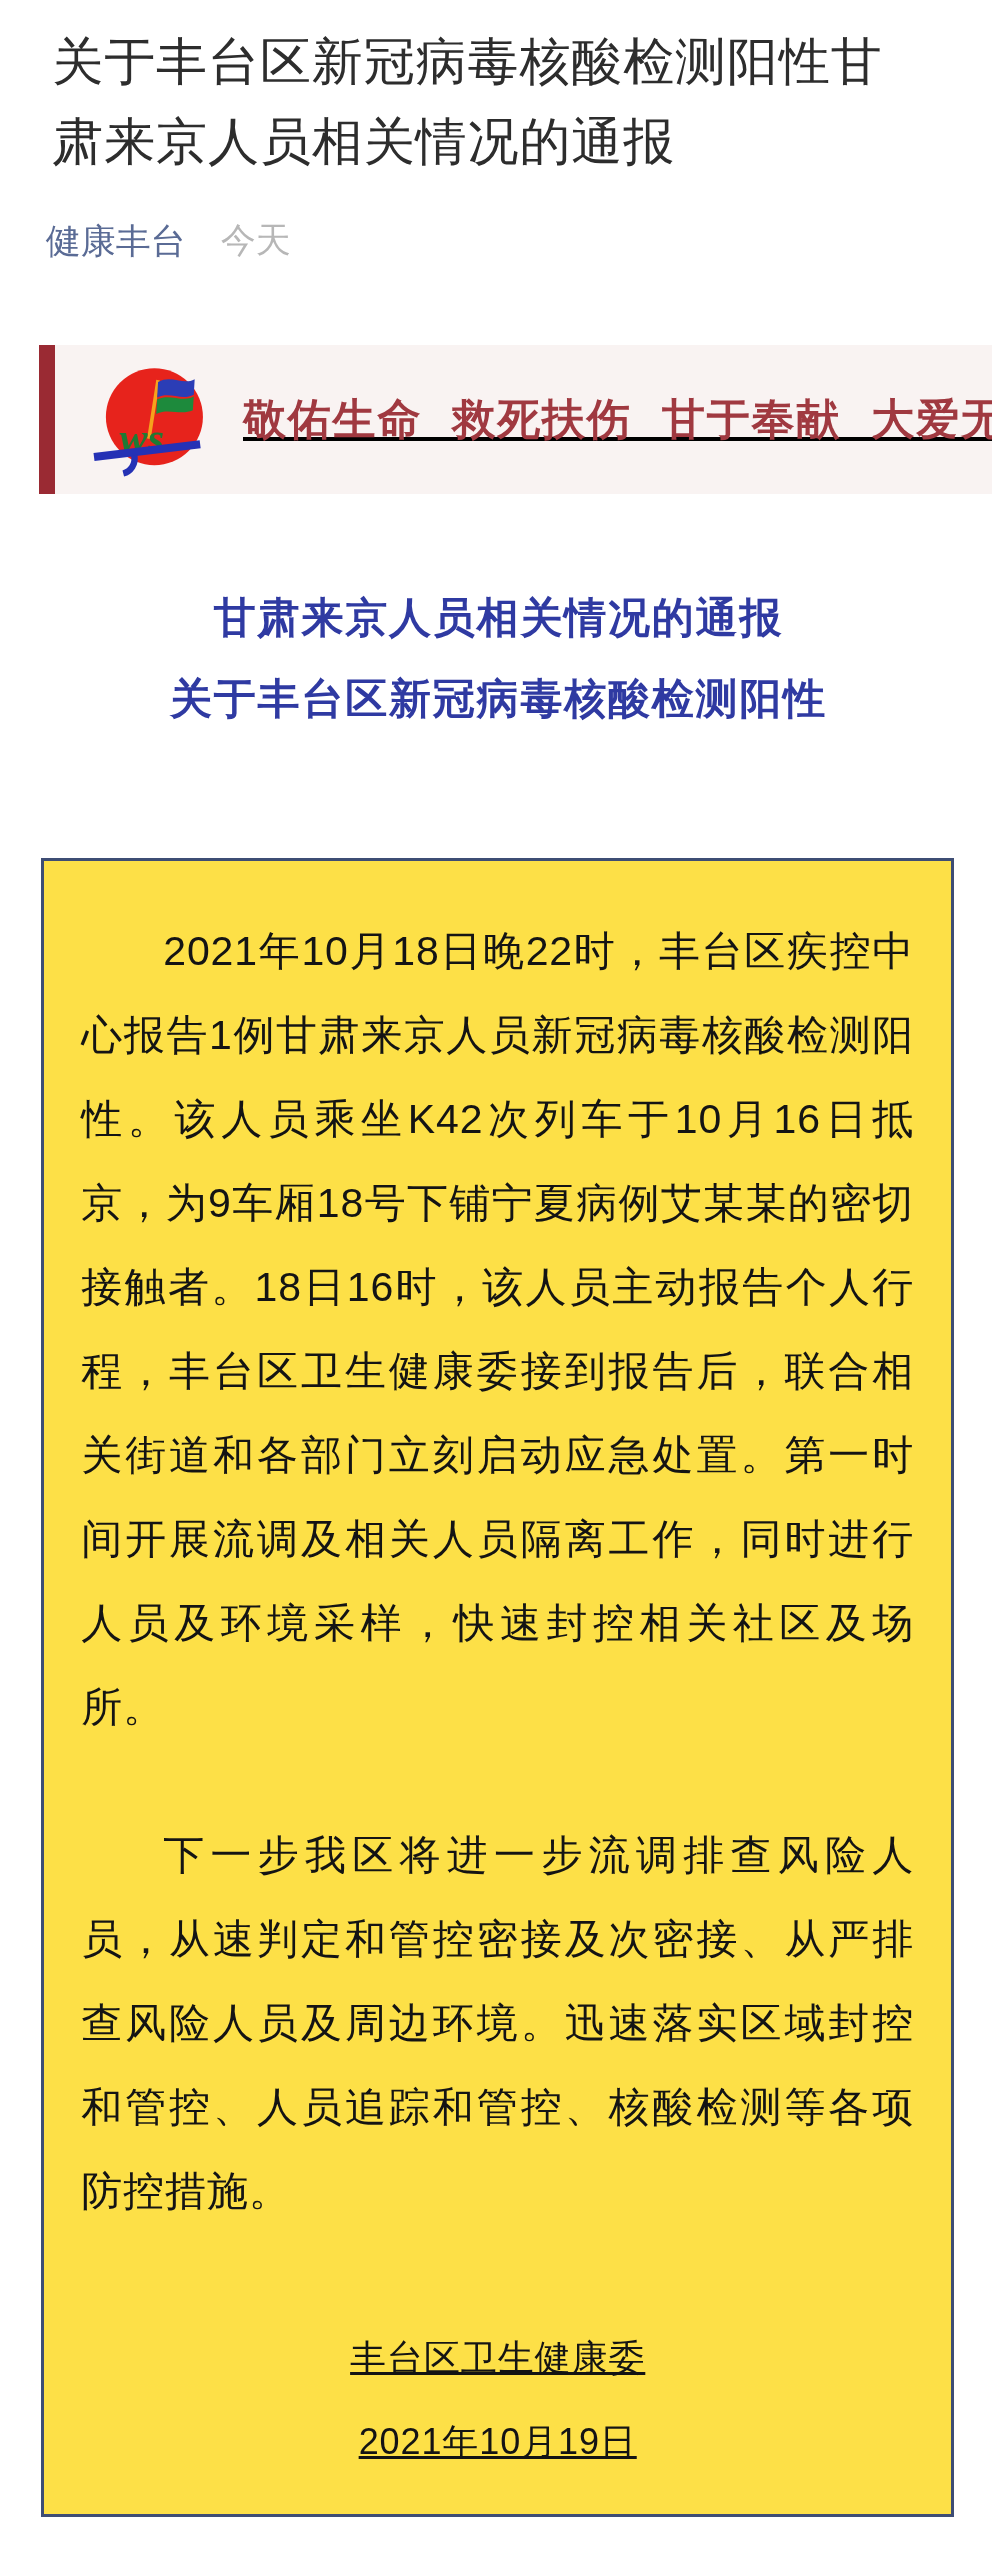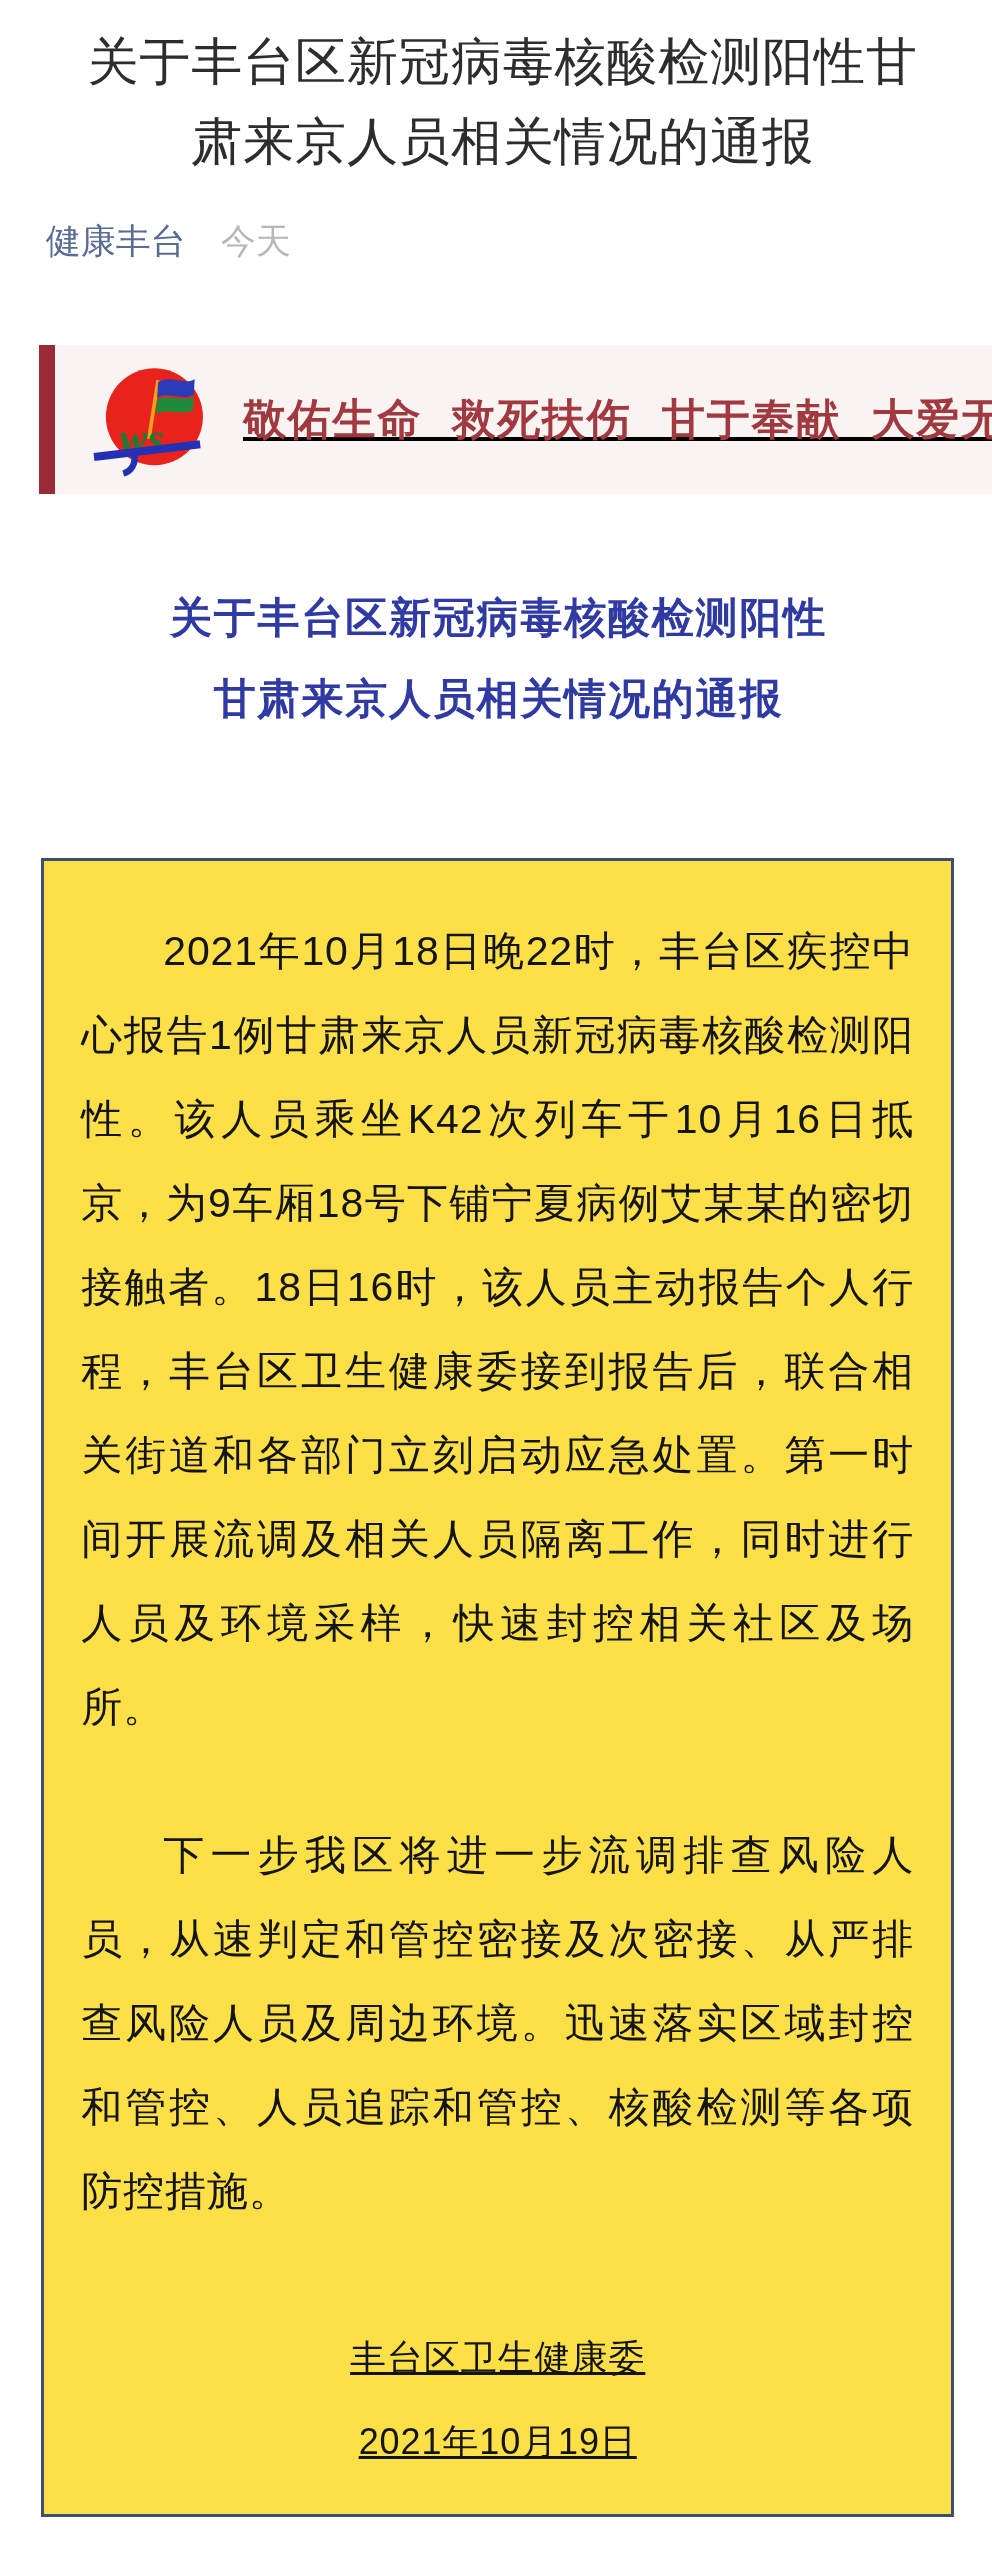--- a/index.html
+++ b/index.html
@@ -7,29 +7,29 @@
     width:992px;height:2576px;background:#ffffff;
     font-family:"Liberation Sans","DejaVu Sans",sans-serif;
     overflow:hidden;position:relative;
   }
   .page{width:992px;height:2576px;padding:0 39px 0 44px;box-sizing:border-box;}
 
   
   .article-title{
     padding-left:8.3px;margin-top:22px;
     font-size:51px;line-height:80px;letter-spacing:0.9px;
-    color:#2d2d2d;font-weight:400;text-align:center;
+    color:#2d2d2d;font-weight:400;
   }
   .byline{
     margin-top:40px;padding-left:1.8px;
     font-size:35px;line-height:37px;
     display:flex;align-items:flex-end;
   }
   .account-name{color:#5a6b95;cursor:pointer;}
-  .publish-date{color:#b7b7b7;margin-left:35px;}
+  .publish-date{color:#b7b7b7;margin-left:35px;font-family:Liberation Serif, serif;}
 
   
   .banner{
     margin-top:86px;margin-left:-4.6px;width:909px;height:149px;
     display:flex;align-items:stretch;text-decoration:underline;
   }
   .banner-bar{width:15.6px;background:#9a2a33;flex:0 0 auto;}
   .banner-body{
     flex:1 1 auto;background:#f9f3f2;
     display:flex;align-items:center;
@@ -89,22 +89,22 @@
         <path d="M85,43 C100,36 112,47 125,40 L124,55 C110,61 98,52 84,59 Z" fill="#1d8a3c"></path>
         <text x="44" y="100" font-family="'Liberation Serif',serif" font-style="italic" font-weight="bold" font-size="46" fill="#1f7a34">ws</text>
         <path d="M16,106 L132,92" stroke="#2531b5" stroke-width="9" fill="none"></path>
         <path d="M60,104 C62,114 56,122 48,124" stroke="#2531b5" stroke-width="7" fill="none"></path>
       </svg>
       <div class="banner-slogan">敬佑生命 救死扶伤 甘于奉献 大爱无疆</div>
     </div>
   </div>
 
   <div class="notice-heading">
+    <div>甘肃来京人员相关情况的通报</div>
     <div>关于丰台区新冠病毒核酸检测阳性</div>
-    <div>甘肃来京人员相关情况的通报</div>
   </div>
 
   <div class="notice-box">
     <p>2021年10月18日晚22时，丰台区疾控中心报告1例甘肃来京人员新冠病毒核酸检测阳性。该人员乘坐K42次列车于10月16日抵京，为9车厢18号下铺宁夏病例艾某某的密切接触者。18日16时，该人员主动报告个人行程，丰台区卫生健康委接到报告后，联合相关街道和各部门立刻启动应急处置。第一时间开展流调及相关人员隔离工作，同时进行人员及环境采样，快速封控相关社区及场所。</p>
     <p>下一步我区将进一步流调排查风险人员，从速判定和管控密接及次密接、从严排查风险人员及周边环境。迅速落实区域封控和管控、人员追踪和管控、核酸检测等各项防控措施。</p>
     <div class="signature">
       <div>丰台区卫生健康委</div>
       <div>2021年10月19日</div>
     </div>
   </div>

